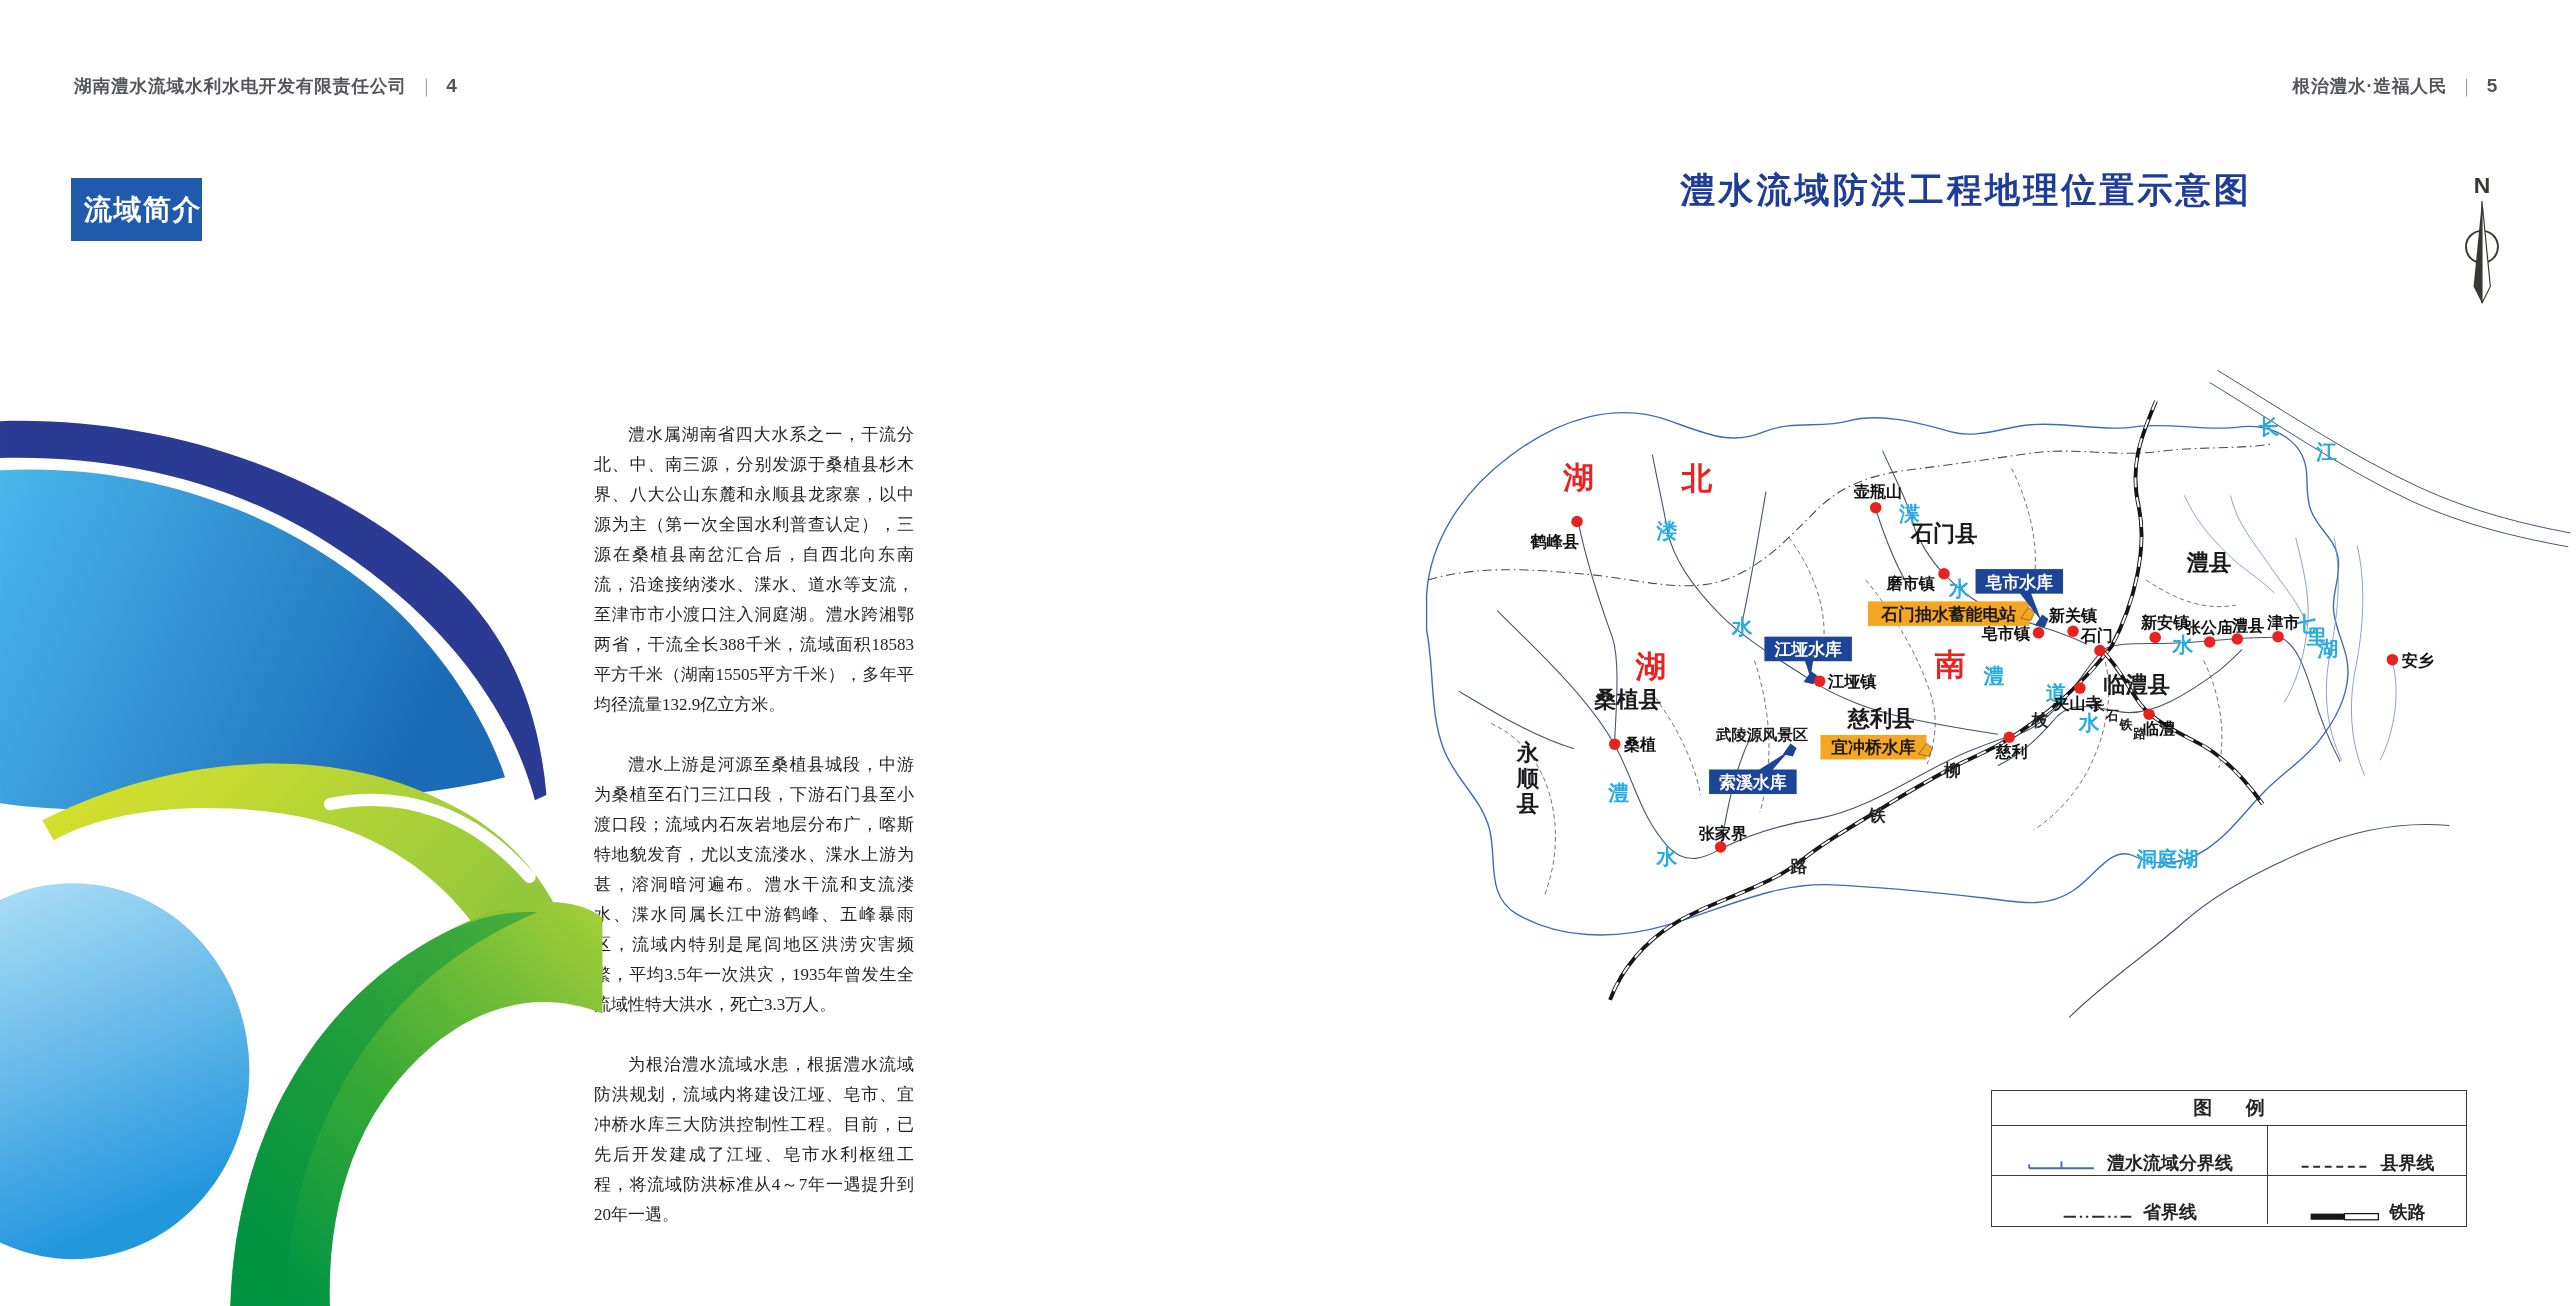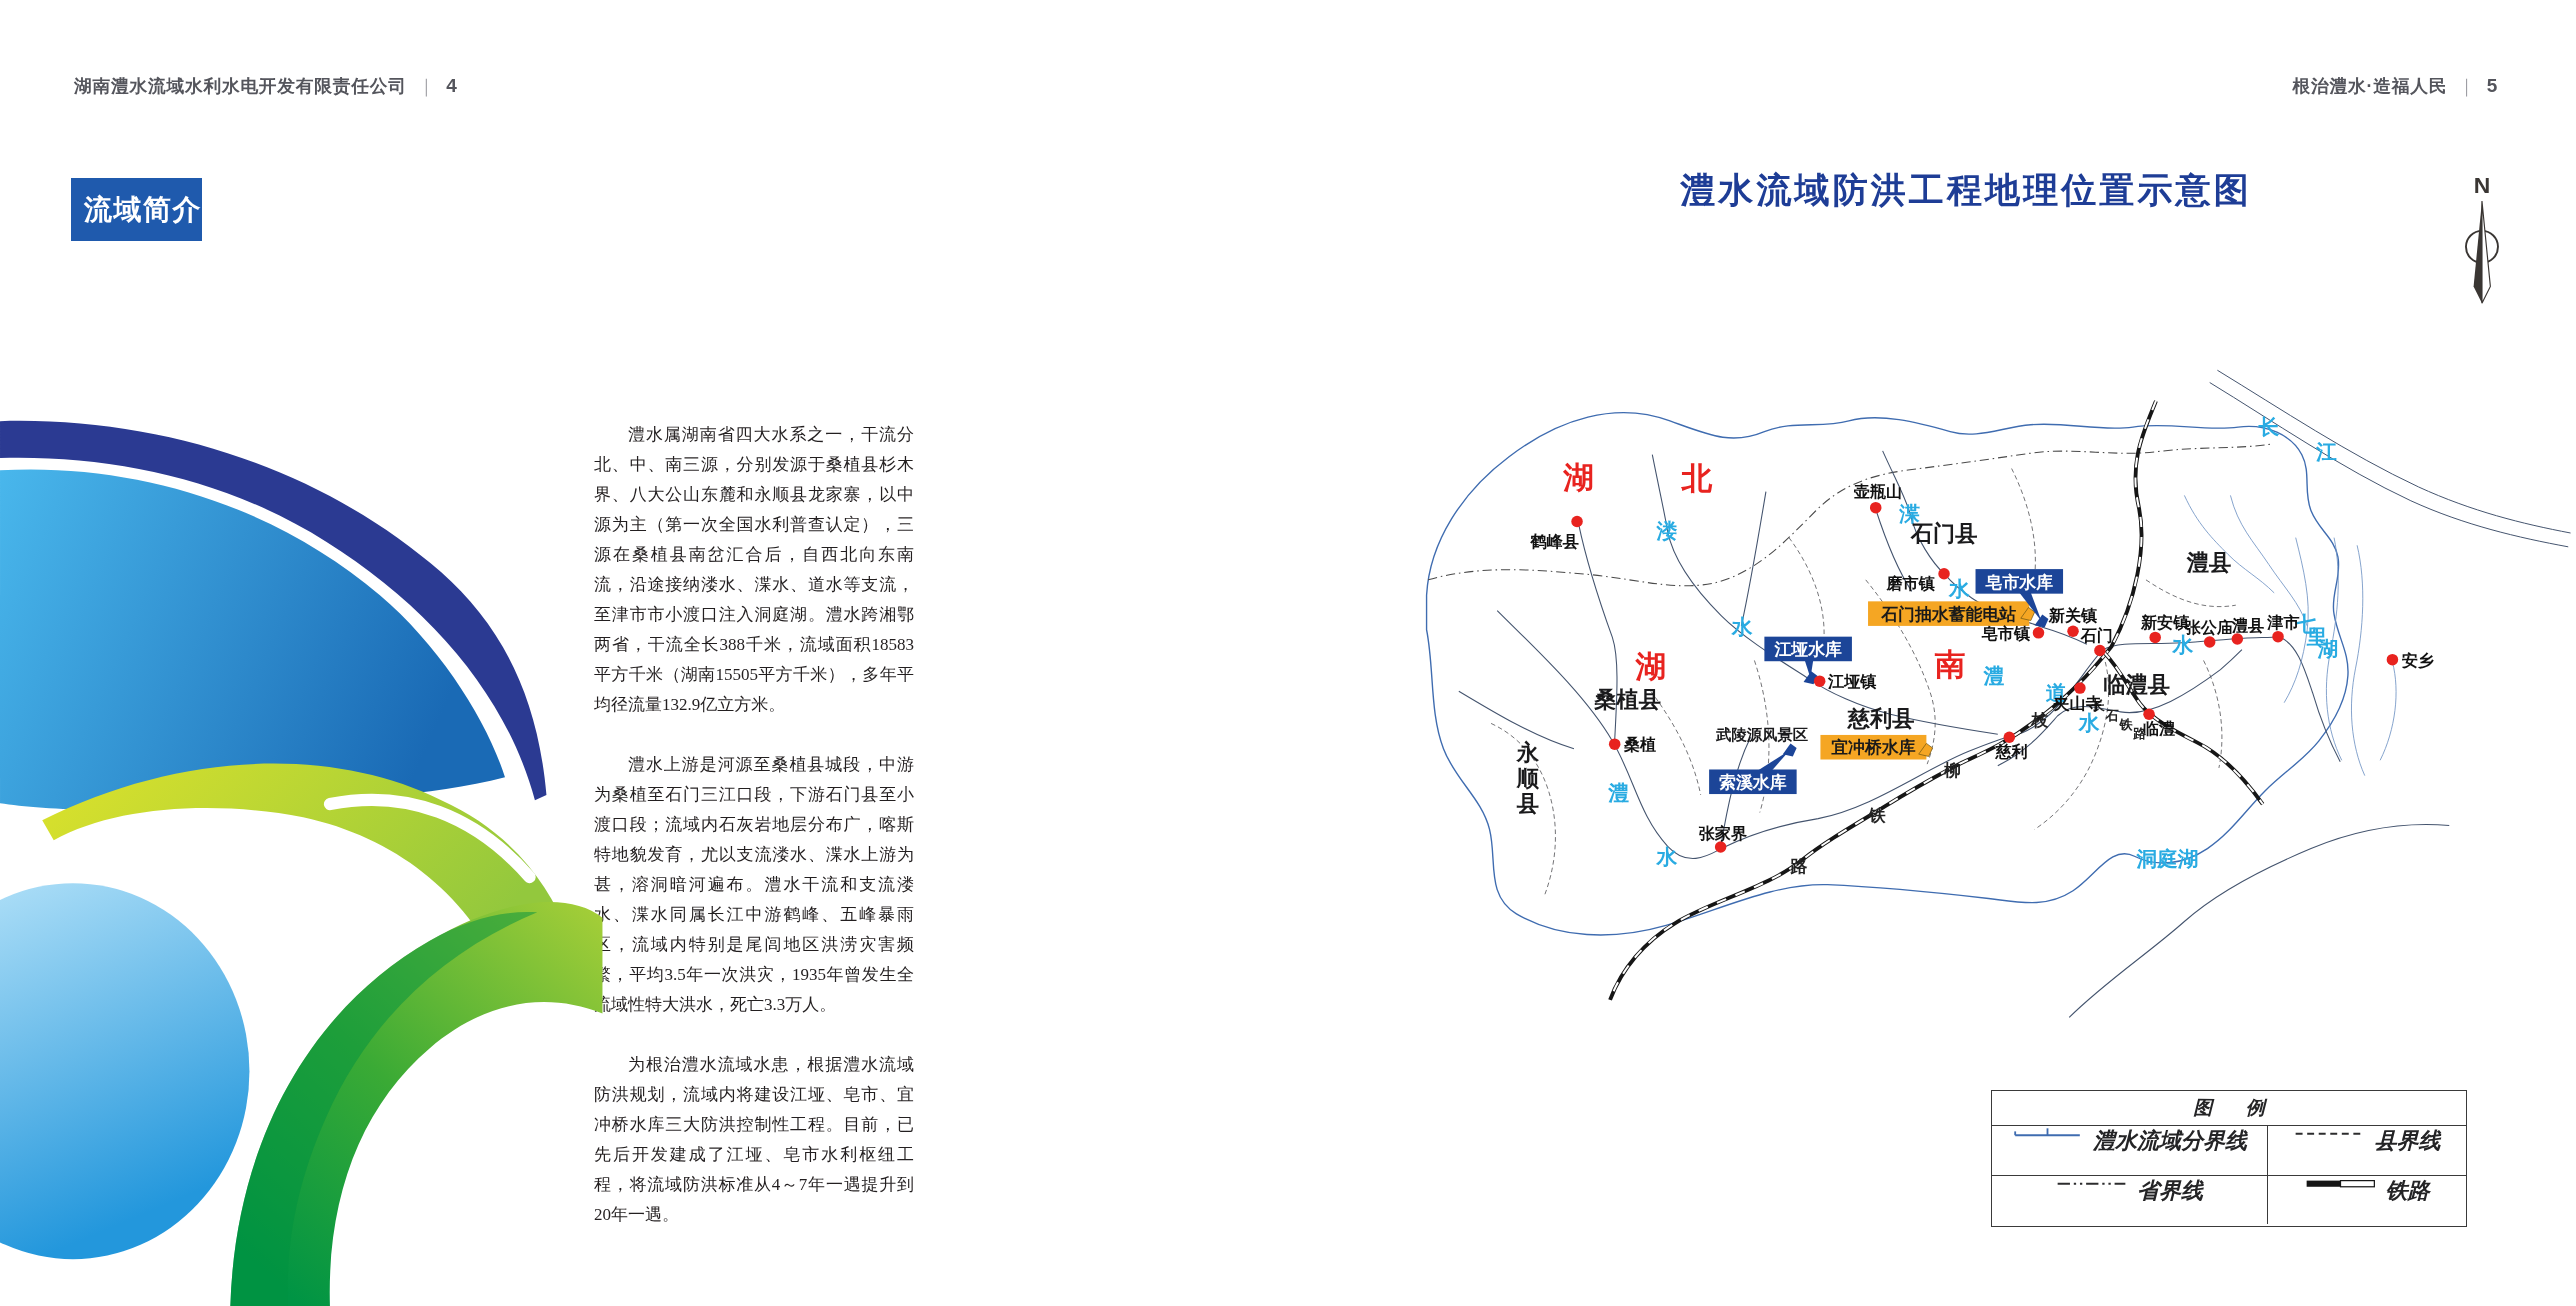--- a/index.html
+++ b/index.html
@@ -24,27 +24,27 @@
        font-size:17px;line-height:30px;color:#231f20;text-align:justify;}
   .bodytext p{margin:8px;text-indent:2em;}
   .bodytext p + p{margin-top:30px;}
 
   
   .map-title{position:absolute;left:1367px;top:167px;width:1198px;text-align:center;
        font-size:35px;font-weight:bold;color:#1e3d96;letter-spacing:3.1px;}
 
   
   .legend{position:absolute;left:1991px;top:1090px;width:476px;height:137px;
-       border:1.5px solid #3a3a3a;box-sizing:border-box;background:#fff;font-style:italic;}
+       border:1.5px solid #3a3a3a;box-sizing:border-box;background:#fff;}
   .legend .ttl{height:35px;display:flex;align-items:center;justify-content:center;
        font-size:19px;font-weight:bold;color:#242426;letter-spacing:14px;text-indent:14px;
        border-bottom:1.5px solid #3a3a3a;box-sizing:border-box;}
   .legend .grid{display:grid;grid-template-columns:275px 1fr;height:98px;}
-  .legend .cell{display:flex;align-items:flex-start;justify-content:center;gap:10px;
-       font-size:22px;font-weight:bold;color:#242426;box-sizing:border-box;}
+  .legend .cell{display:flex;align-items:flex-end;justify-content:center;gap:10px;
+       font-size:18px;font-weight:bold;color:#242426;box-sizing:border-box;}
   .legend .cell.r2{border-top:1.5px solid #3a3a3a;}
   .legend .cell.c2{border-left:1.5px solid #3a3a3a;}
 
   svg text{user-select:none;}
   .t-prov{font:700 40px "Liberation Sans",sans-serif;fill:#e8231f;}
   .t-water{font:700 27px "Liberation Sans",sans-serif;fill:#29abe2;}
   .t-county{font:700 29px "Liberation Sans",sans-serif;fill:#1a1a1c;}
   .t-city{font:700 21px "Liberation Sans",sans-serif;fill:#111;}
   .t-rail22{font:700 22px "Liberation Sans",sans-serif;fill:#232323;}
   .t-rail17{font:700 17px "Liberation Sans",sans-serif;fill:#232323;}

